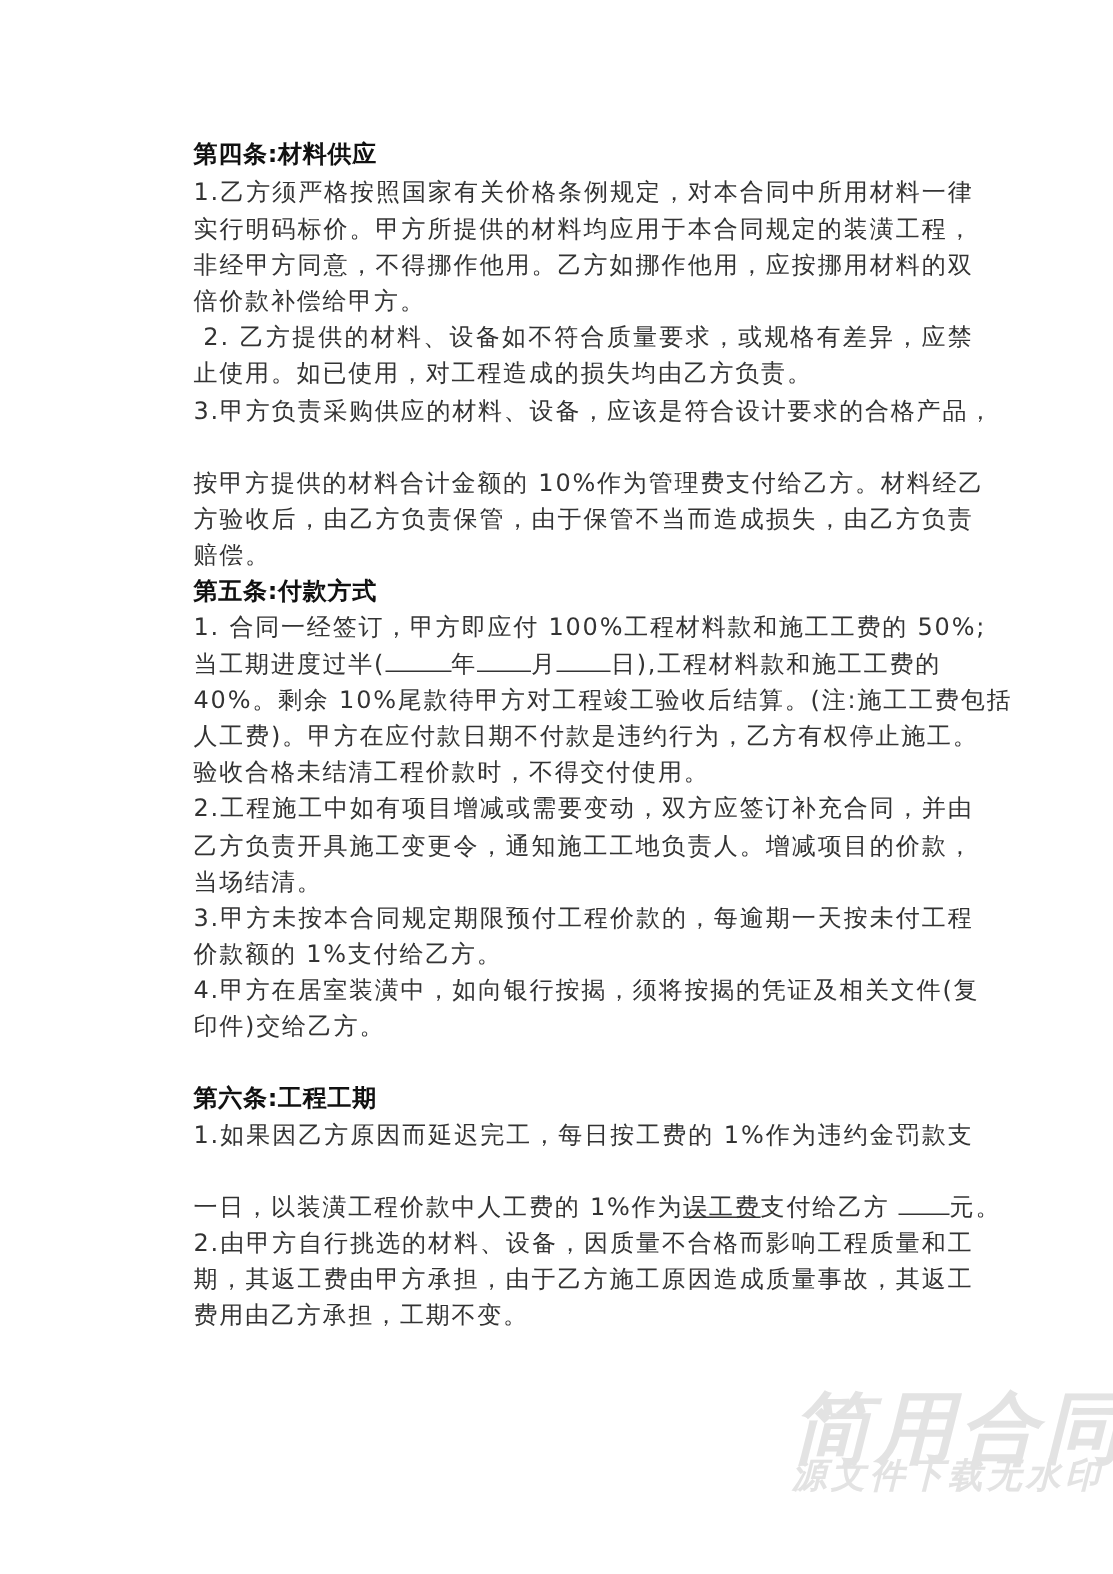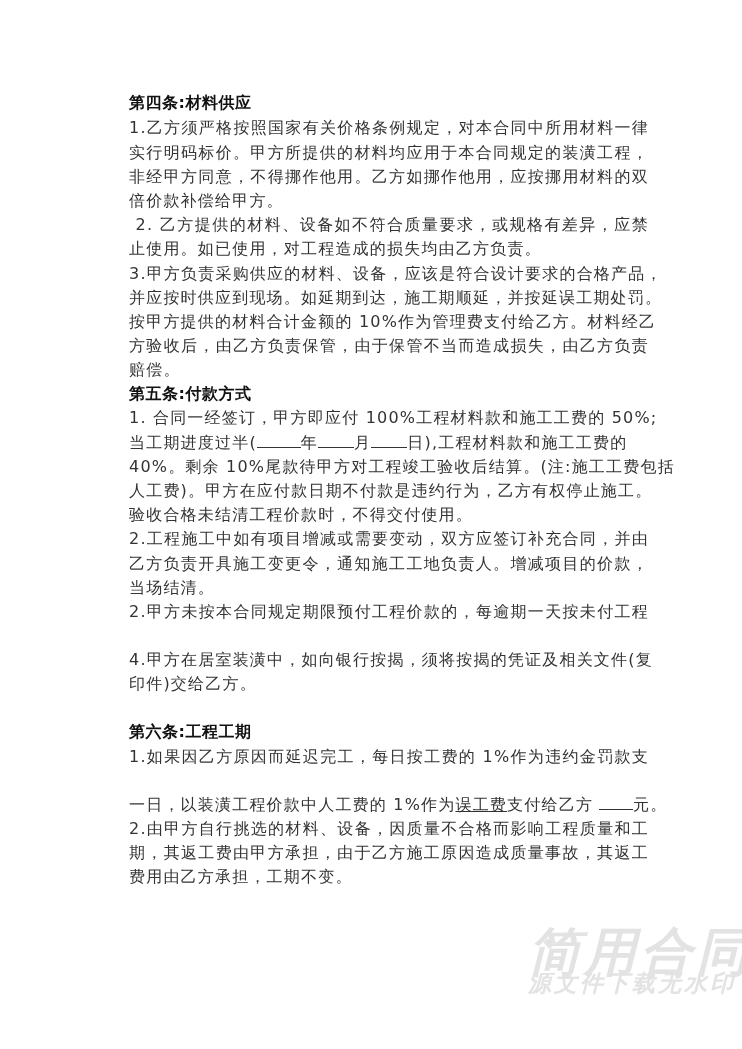--- a/index.html
+++ b/index.html
@@ -22,37 +22,37 @@
 <div class="page">
 
   <div class="line heading" style="top:92px">第四条:材料供应</div>
   <div class="line just" style="top:117px">1.乙方须严格按照国家有关价格条例规定，对本合同中所用材料一律</div>
   <div class="line just" style="top:142px">实行明码标价。甲方所提供的材料均应用于本合同规定的装潢工程，</div>
   <div class="line just" style="top:166px">非经甲方同意，不得挪作他用。乙方如挪作他用，应按挪用材料的双</div>
   <div class="line" style="top:190px">倍价款补偿给甲方。</div>
   <div class="line just" style="top:214px; white-space:pre"> 2. 乙方提供的材料、设备如不符合质量要求，或规格有差异，应禁</div>
   <div class="line" style="top:238px">止使用。如已使用，对工程造成的损失均由乙方负责。</div>
   <div class="line just" style="top:263px">3.甲方负责采购供应的材料、设备，应该是符合设计要求的合格产品，</div>
-  <div class="line just" style="top:287px">并应按时供应到现场。如延期到达，施工期顺延，并按延误工期处罚。</div>
   <div class="line just" style="top:311px">按甲方提供的材料合计金额的 10%作为管理费支付给乙方。材料经乙</div>
   <div class="line just" style="top:335px">方验收后，由乙方负责保管，由于保管不当而造成损失，由乙方负责</div>
   <div class="line" style="top:359px">赔偿。</div>
 
   <div class="line heading" style="top:383px">第五条:付款方式</div>
   <div class="line just" style="top:407px">1. 合同一经签订，甲方即应付 100%工程材料款和施工工费的 50%;</div>
   <div class="line" style="top:432px">
     <span>当工期进度过半(</span><span class="blank" style="width:44px"></span><span>年</span><span class="blank" style="width:36px"></span><span>月</span><span class="blank" style="width:36px"></span><span>日),工程材料款和施工工费的</span>
   </div>
   <div class="line just" style="top:456px">40%。剩余 10%尾款待甲方对工程竣工验收后结算。(注:施工工费包括</div>
   <div class="line just" style="top:480px">人工费)。甲方在应付款日期不付款是违约行为，乙方有权停止施工。</div>
   <div class="line" style="top:504px">验收合格未结清工程价款时，不得交付使用。</div>
   <div class="line just" style="top:528px">2.工程施工中如有项目增减或需要变动，双方应签订补充合同，并由</div>
   <div class="line just" style="top:553px">乙方负责开具施工变更令，通知施工工地负责人。增减项目的价款，</div>
   <div class="line" style="top:577px">当场结清。</div>
-  <div class="line just" style="top:601px">2.甲方未按本合同规定期限预付工程价款的，每逾期一天按未付工程</div>
+  <div class="line just" style="top:601px">3.甲方未按本合同规定期限预付工程价款的，每逾期一天按未付工程</div>
+  <div class="line" style="top:625px">价款额的 1%支付给乙方。</div>
   <div class="line just" style="top:649px">4.甲方在居室装潢中，如向银行按揭，须将按揭的凭证及相关文件(复</div>
   <div class="line" style="top:673px">印件)交给乙方。</div>
 
   <div class="line heading" style="top:721px">第六条:工程工期</div>
   <div class="line just" style="top:746px">1.如果因乙方原因而延迟完工，每日按工费的 1%作为违约金罚款支</div>
   <div class="line" style="top:794px">
     <span>一日，以装潢工程价款中人工费的 1%作为</span><span class="ul">误工费</span><span>支付给乙方</span><span class="blank" style="width:34px; margin-left:6px"></span><span>元。</span>
   </div>
   <div class="line just" style="top:818px">2.由甲方自行挑选的材料、设备，因质量不合格而影响工程质量和工</div>
   <div class="line just" style="top:842px">期，其返工费由甲方承担，由于乙方施工原因造成质量事故，其返工</div>

